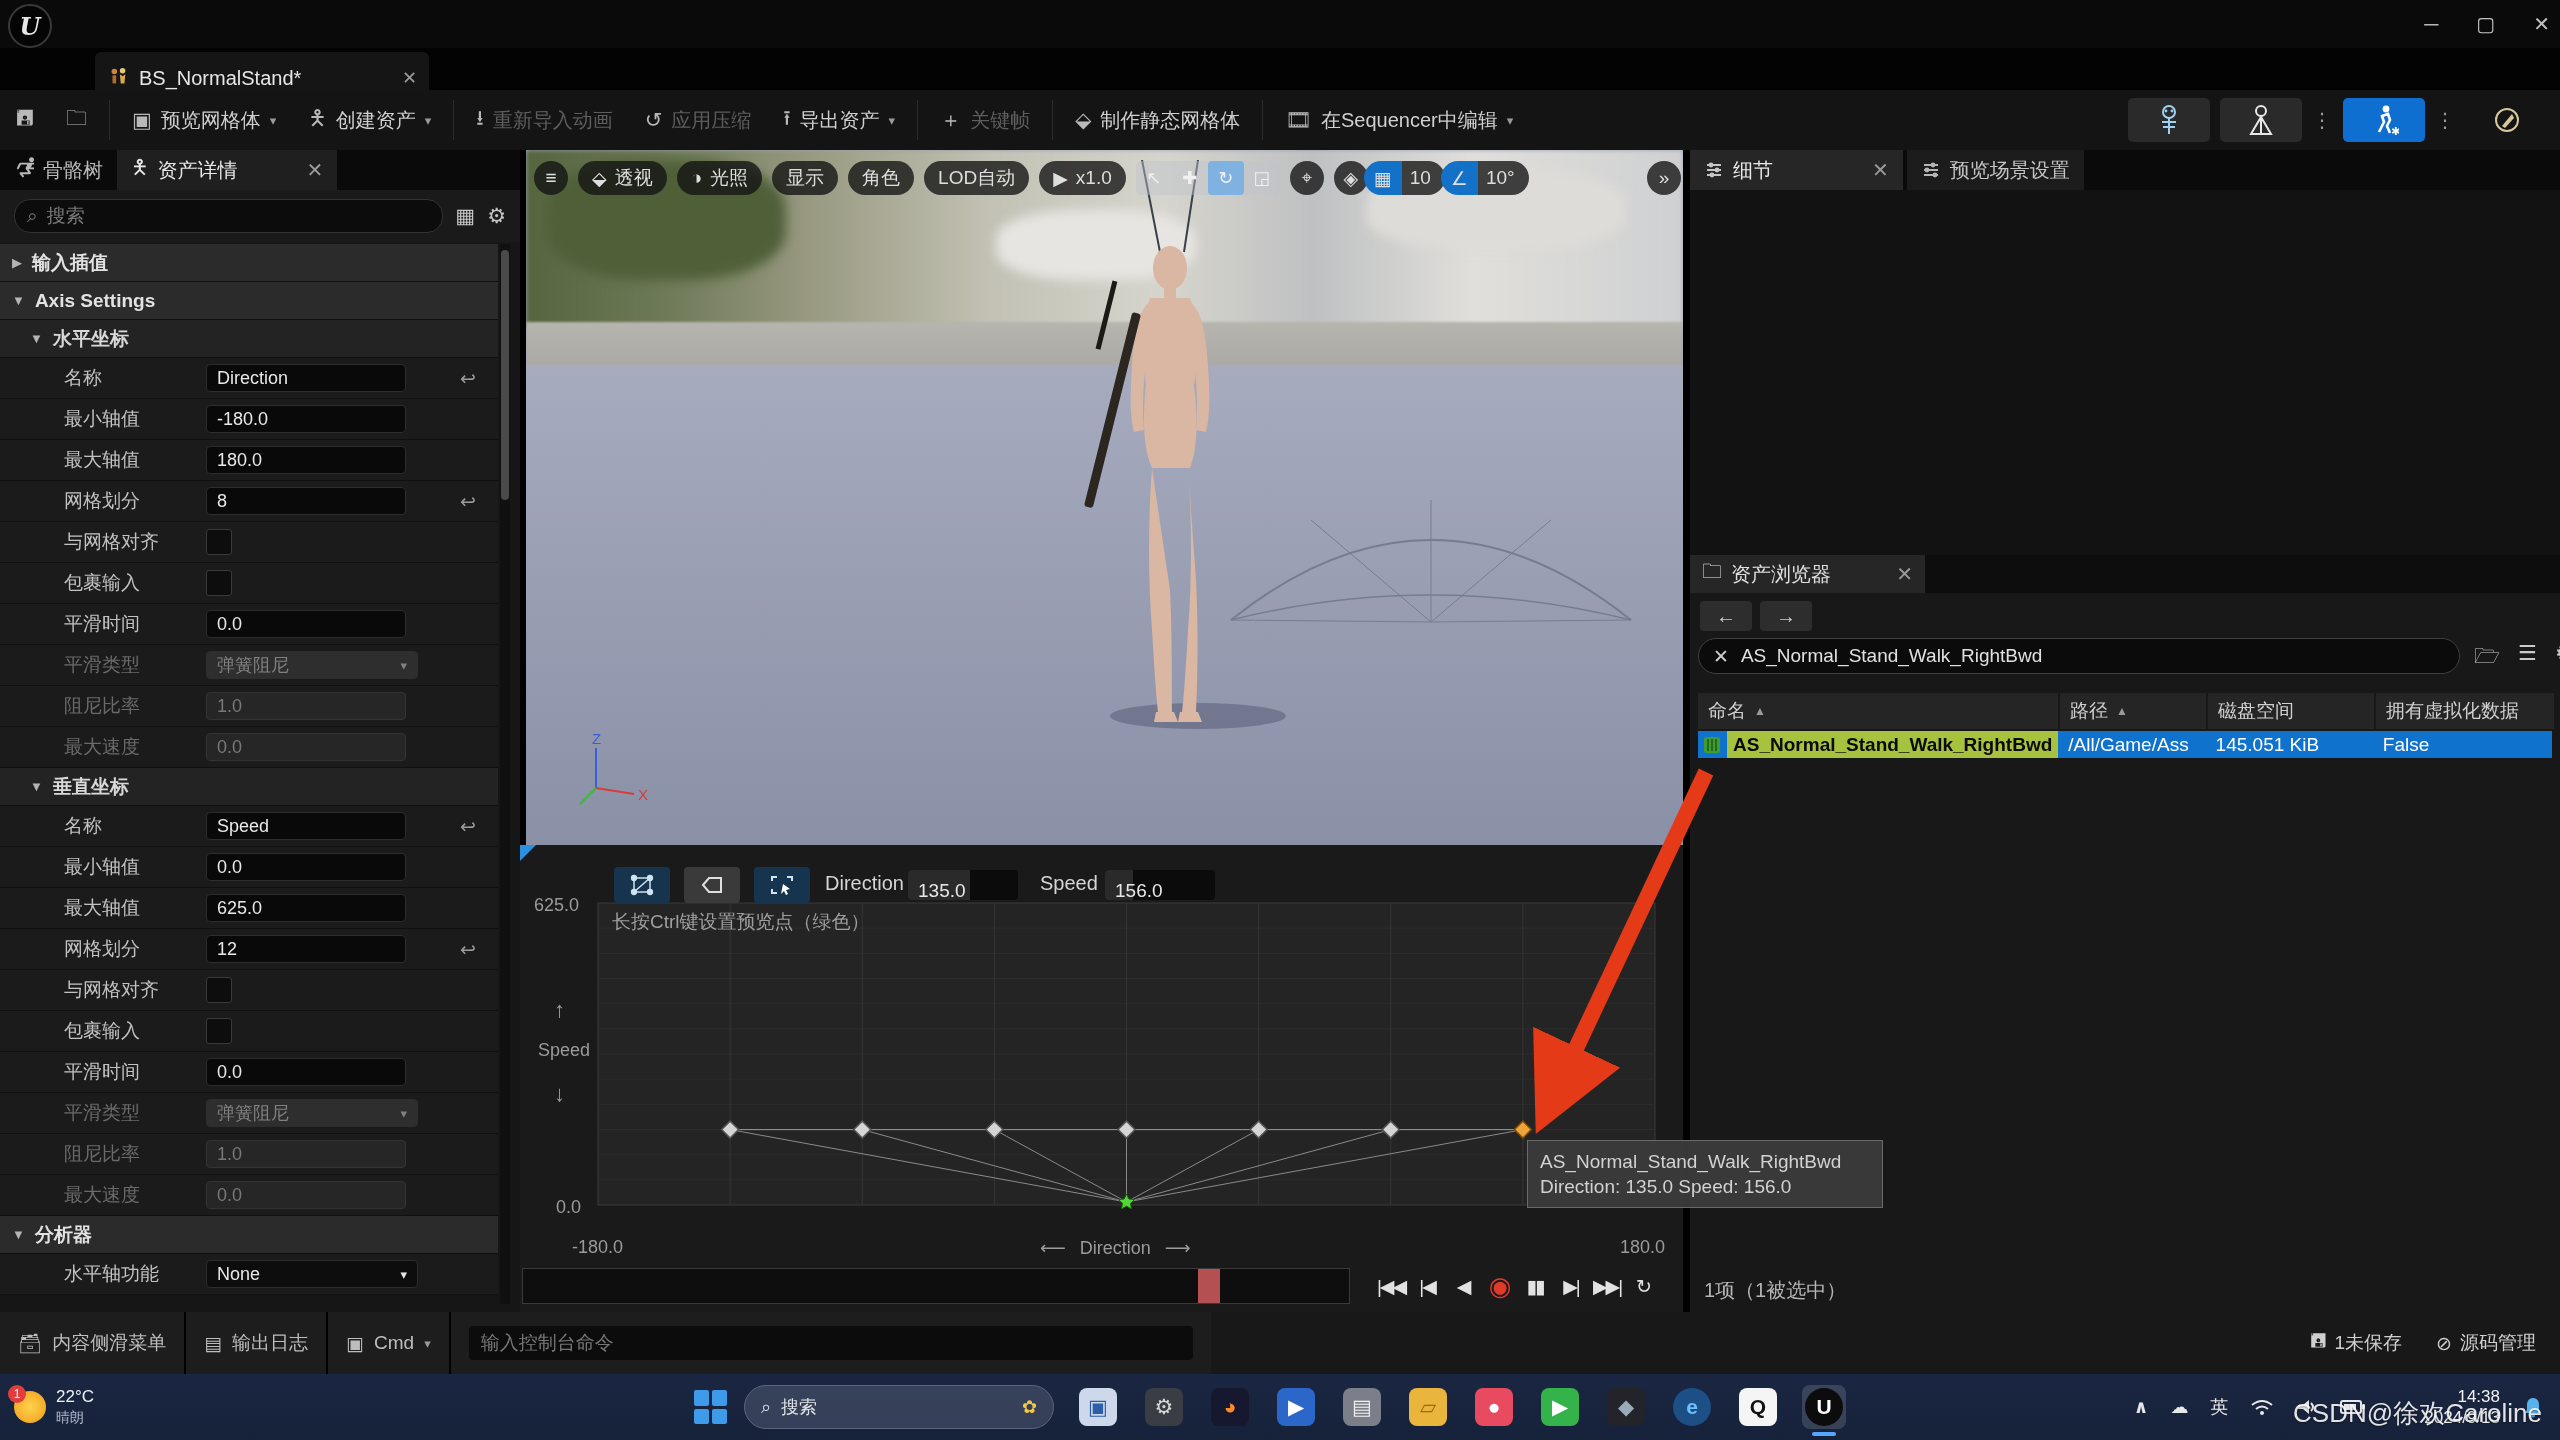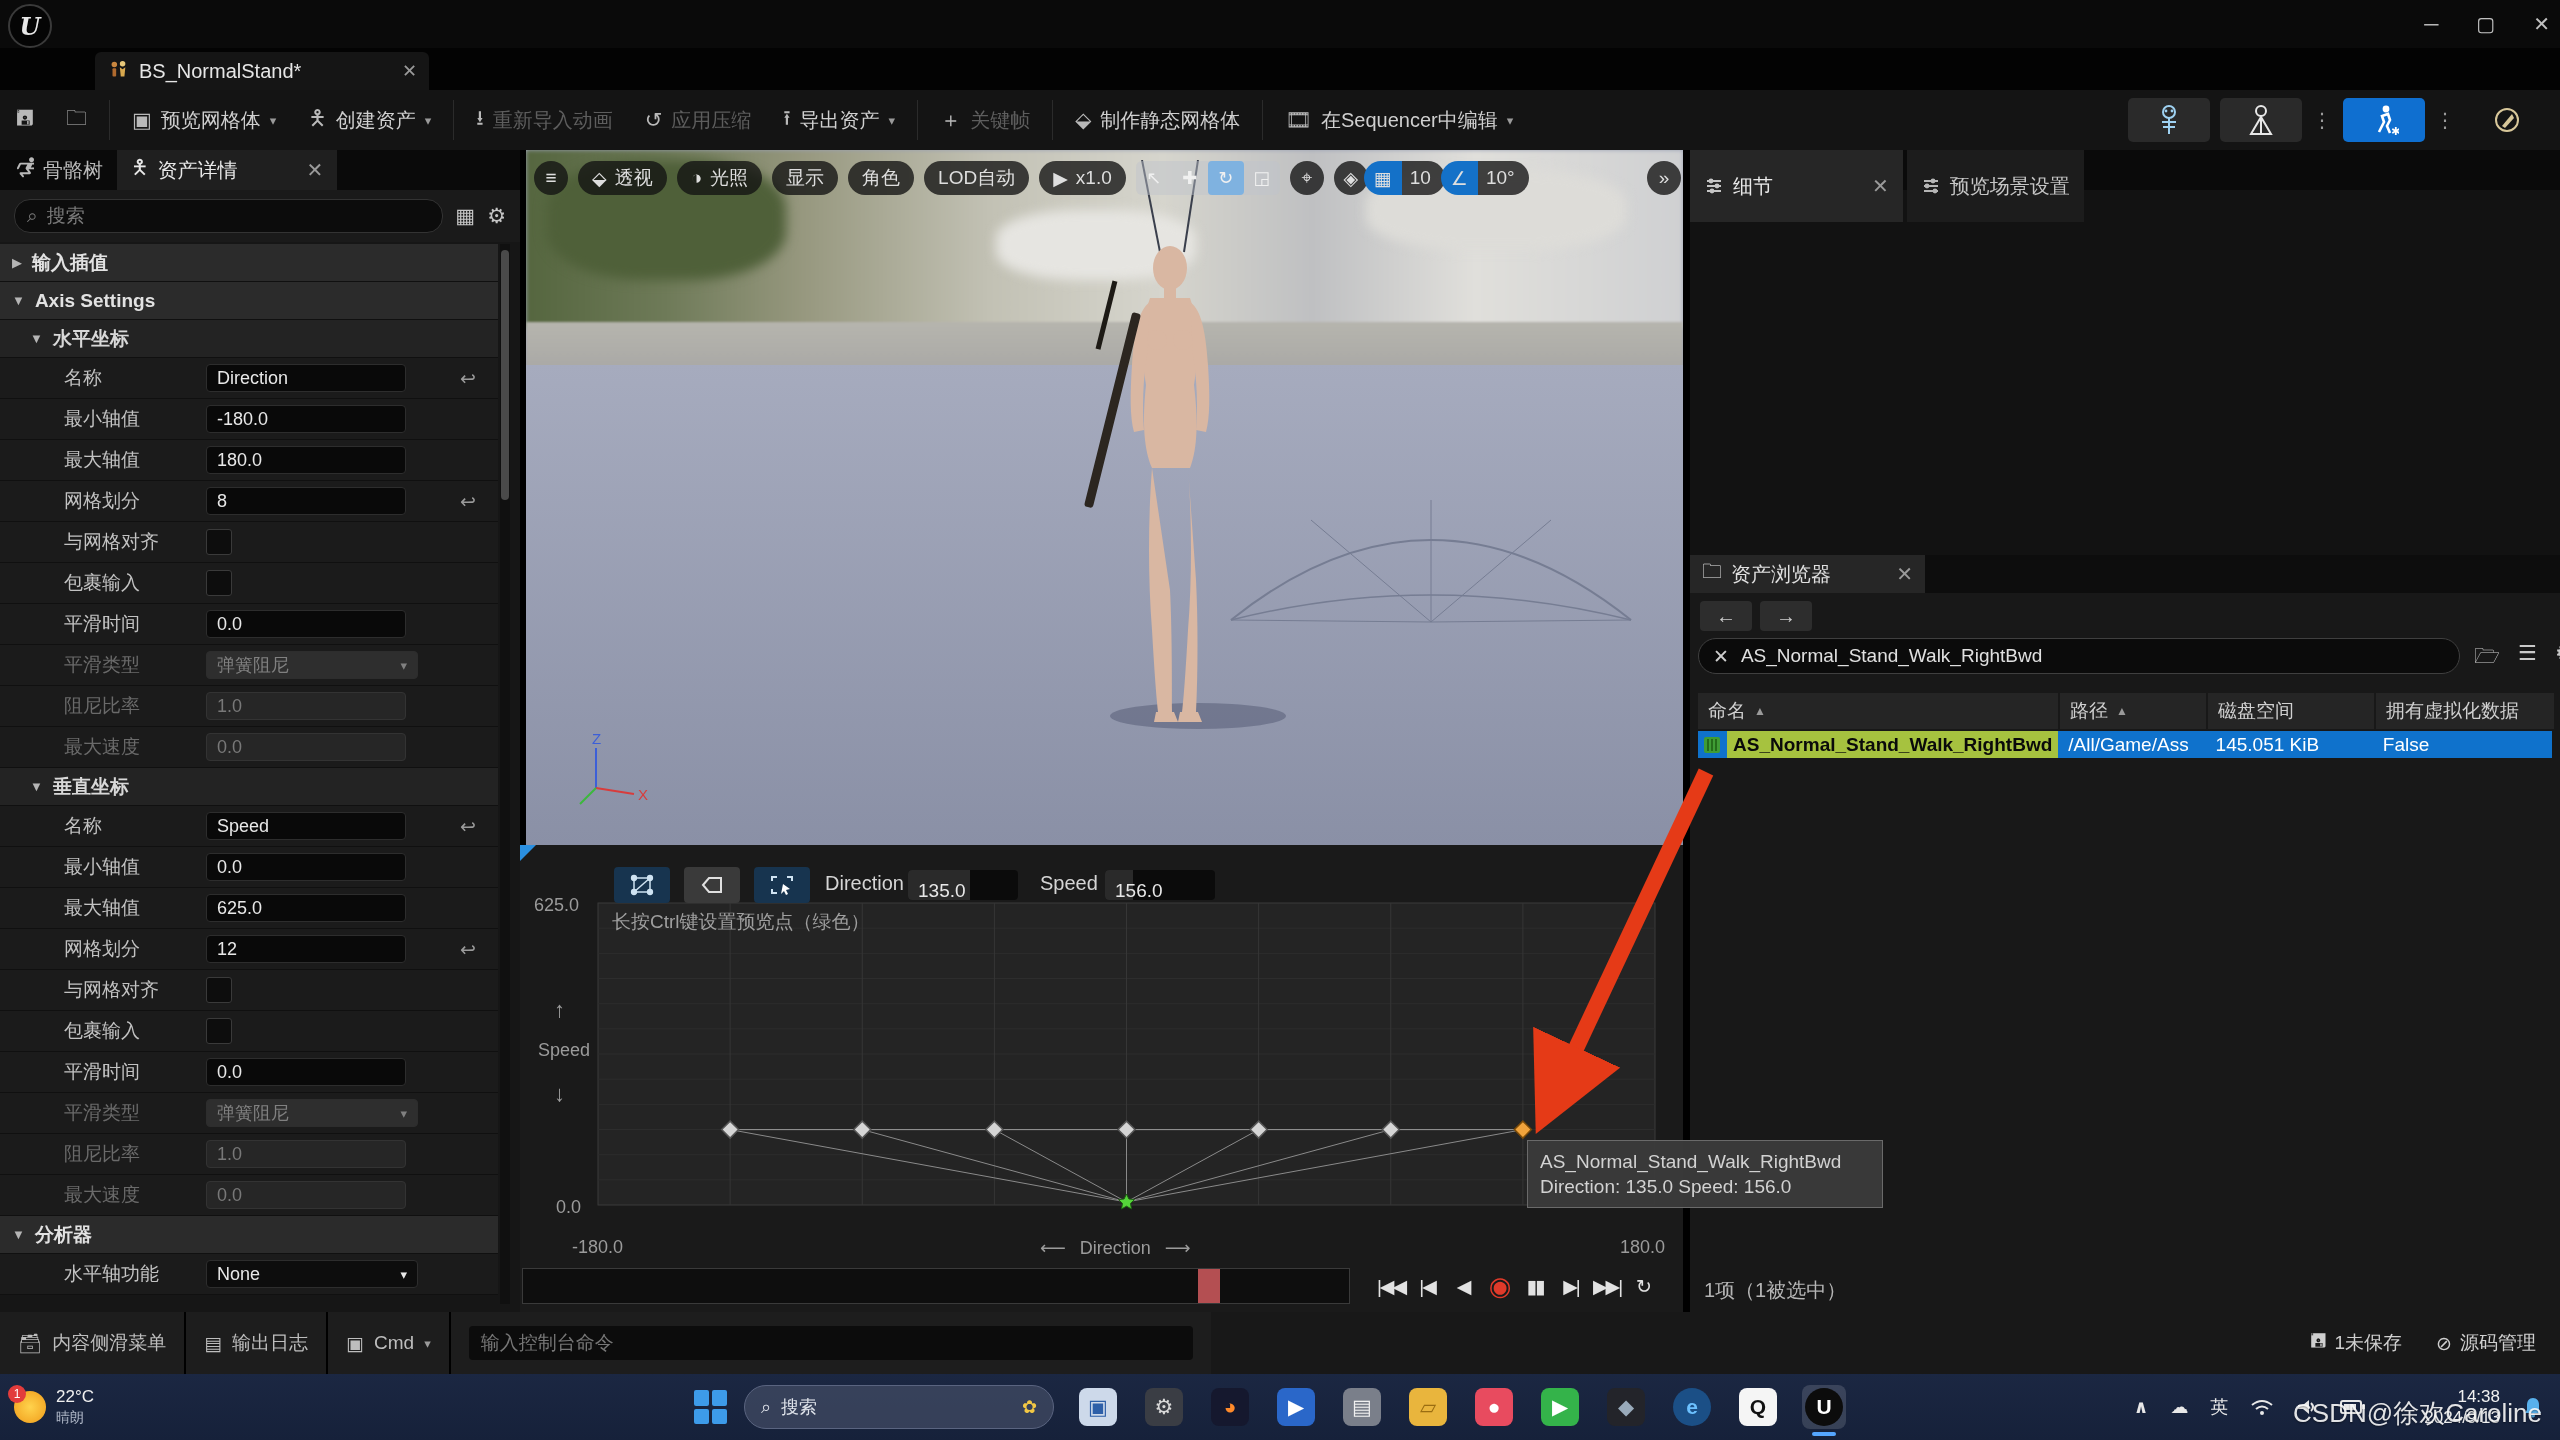--- a/index.html
+++ b/index.html
@@ -13,21 +13,21 @@
   .ue-logo{left:8px;top:4px;width:40px;height:40px;border-radius:50%;background:#050505;border:2px solid #3a3a3a;
            display:flex;align-items:center;justify-content:center;color:#e8e8e8;font-family:"DejaVu Serif",serif;
            font-size:24px;font-style:italic;font-weight:bold;}
   .menu{left:90px;top:0;height:48px;display:flex;align-items:center;gap:44px;font-size:20px;color:#cfcfcf;}
   .menu span{cursor:default;}
   .wincontrols{right:10px;top:0;height:48px;display:flex;align-items:center;gap:38px;color:#c0c0c0;font-size:20px;}
 
   
   .tabbar{left:0;top:48px;width:2560px;height:42px;background:#030303;}
   .doc-tab{left:95px;top:4px;width:310px;height:38px;background:#151515;border-radius:6px 6px 0 0;
-           display:flex;align-items:center;padding:0 12px;gap:10px;font-size:20px;color:#e6e6e6;}
+           display:flex;align-items:center;padding:7px 12px;gap:10px;font-size:20px;color:#e6e6e6;}
   .doc-tab .close{margin-left:auto;color:#9a9a9a;font-size:18px;}
   .persona-ico{width:22px;height:22px;display:inline-block;}
 
   
   .toolbar{left:0;top:90px;width:2560px;height:60px;background:#141414;display:flex;align-items:center;font-size:20px;}
   .tb-btn{display:flex;align-items:center;gap:9px;padding:0 16px;height:60px;color:#cfcfcf;white-space:nowrap;}
   .tb-btn.disabled{color:#5d5d5d;}
   .tb-sep{width:1px;height:40px;background:#2b2b2b;margin:0 6px;}
   .tb-caret{font-size:13px;color:#9a9a9a;}
   .tb-ico{font-size:21px;color:#b9b9b9;}
@@ -98,21 +98,21 @@
   .hint{position:absolute;color:#9f9f9f;font-size:19px;}
   .scrub{left:2px;top:423px;width:828px;height:36px;background:#0e0e0e;border:1px solid #3a3a3a;box-sizing:border-box;}
   .scrub .marker{position:absolute;top:0;width:22px;height:34px;background:#b44f52;}
   .playback{left:856px;top:425px;display:flex;align-items:center;gap:6px;}
   .pb-btn{min-width:30px;height:32px;display:flex;align-items:center;justify-content:center;color:#e2e2e2;font-size:19px;letter-spacing:-2px;}
   .pb-btn.rec{color:#e03a2a;font-size:26px;}
 
   
   .right-panel{left:1690px;top:150px;width:870px;height:1162px;background:#121212;}
   .rp-tabs{left:0;top:0;width:870px;height:40px;background:#0a0a0a;display:flex;gap:4px;}
-  .rp-tab{display:flex;align-items:center;gap:9px;padding:16px 14px;font-size:20px;color:#c5c5c5;height:40px;background:#1c1c1c;}
+  .rp-tab{display:flex;align-items:center;gap:9px;padding:0 14px;font-size:20px;color:#c5c5c5;height:40px;background:#1c1c1c;}
   .rp-tab.active{background:#262626;color:#e8e8e8;}
   .asset-browser{left:0;top:405px;width:870px;height:757px;background:#181818;}
   .ab-tabrow{left:0;top:0;width:870px;height:38px;background:#0d0d0d;}
   .ab-tab{left:0;top:0;width:235px;height:38px;background:#262626;display:flex;align-items:center;gap:9px;
           padding:0 12px;box-sizing:border-box;font-size:20px;color:#e0e0e0;}
   .navbtn{top:46px;width:52px;height:30px;background:#2d2d2d;border-radius:4px;display:flex;align-items:center;
           justify-content:center;color:#cfcfcf;font-size:20px;}
   .ab-search{left:8px;top:83px;width:762px;height:36px;border-radius:18px;background:#0b0b0b;border:1px solid #3f3f3f;
              display:flex;align-items:center;gap:12px;padding:0 14px;box-sizing:border-box;font-size:19px;color:#e0e0e0;}
   .ab-icons{left:784px;top:86px;display:flex;gap:18px;color:#c9c9c9;font-size:21px;}

